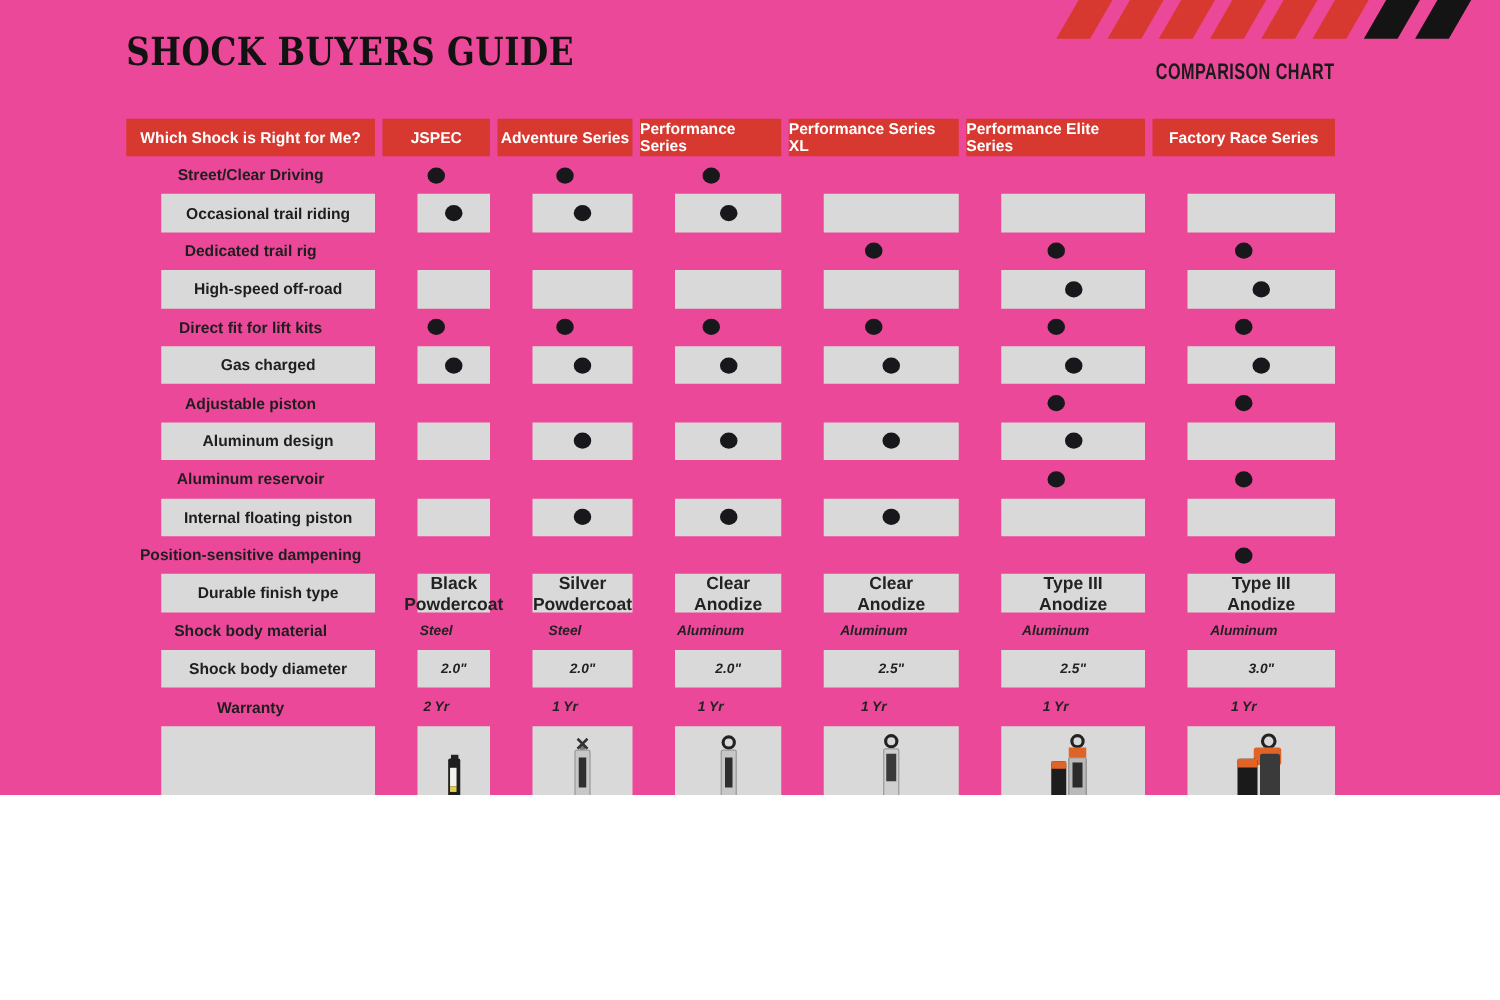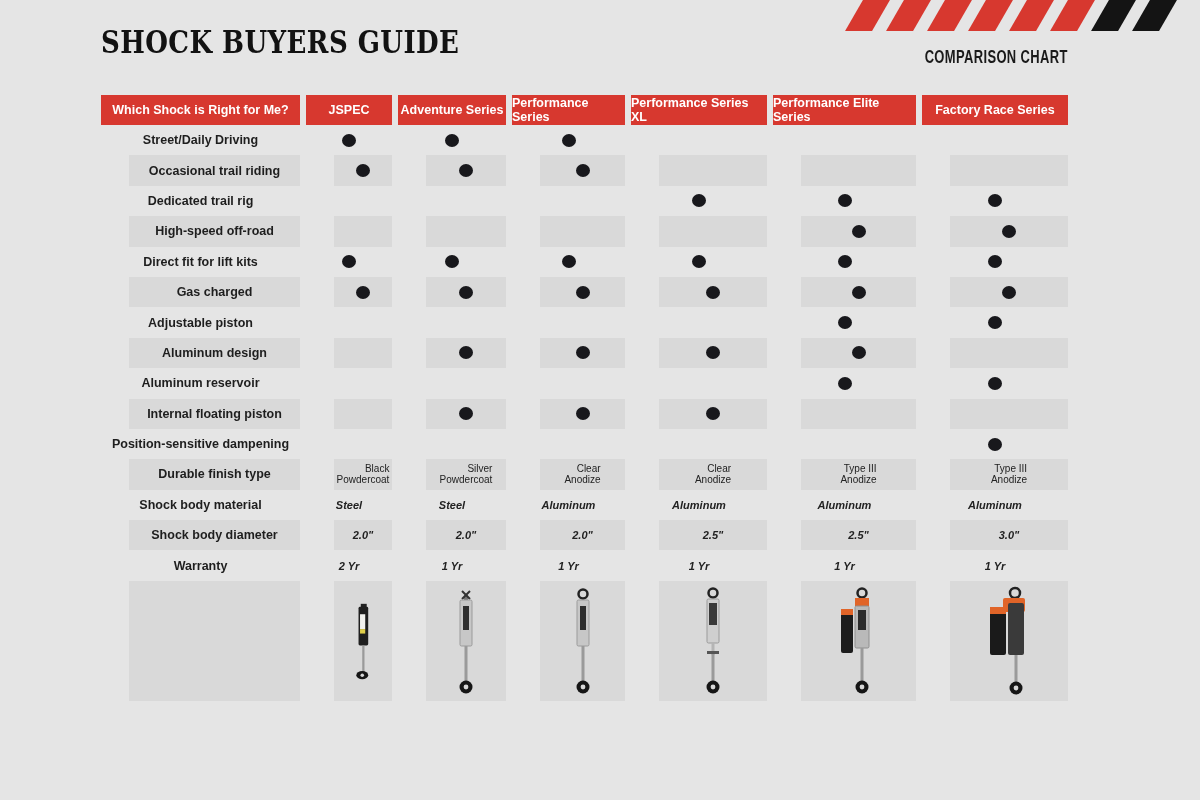--- a/index.html
+++ b/index.html
@@ -1,17 +1,17 @@
 <!DOCTYPE html>
 <html><head>
 <meta charset="utf-8">
 <style>
   * { margin: 0; padding: 0; box-sizing: border-box; }
   body { background: #ffffff; font-family: "Liberation Sans", sans-serif; }
-  .page { position: relative; width: 1200px; height: 800px; background: #e5e5e5; overflow: hidden; }
+  .page { position: relative; width: 1200px; height: 636px; background: #ec4899; overflow: hidden; }
 
   
   .stripes { position: absolute; top: 0; right: 32px; height: 31px; display: flex; gap: 14px; }
   .stripe { width: 27px; height: 31px; transform: skewX(-30deg); }
   .stripe.red { background: #d7382f; }
   .stripe.blk { background: #141414; }
 
   .page-title {
     position: absolute; left: 101px; top: 24px;
     font-family: "DejaVu Serif", serif; font-weight: bold; font-size: 31px;
@@ -34,21 +34,21 @@
   .row { display: contents; }
   .cell { display: flex; align-items: center; justify-content: center; text-align: center; }
   .row.gray .cell { background: #d9d9d9; margin-left: 28px; }
   .hcell {
     background: #d7382f; color: #ffffff; font-weight: bold; font-size: 12.5px;
     display: flex; align-items: center; justify-content: center; text-align: left;
   }
   .cell.label { font-weight: bold; font-size: 12.5px; color: #1e1e1e; }
   .dot { width: 14px; height: 13px; border-radius: 50%; background: #18181c; display: block; }
   .spec { font-weight: bold; font-size: 11px; color: #222; font-style: italic; }
-  .spec2 { font-weight: normal; font-size: 10px; line-height: 1.18; color: #222; text-align: right; }
+  .spec2 { font-weight: bold; font-size: 14px; line-height: 1.18; color: #222; }
   .prod { display: block; }
 </style>
 </head>
 <body>
 
 <div class="page">
 
   <div class="stripes">
     <div class="stripe red"></div>
     <div class="stripe red"></div>
@@ -69,21 +69,21 @@
       <div class="hcell">Which Shock is Right for Me?</div>
       <div class="hcell">JSPEC</div>
       <div class="hcell">Adventure Series</div>
       <div class="hcell">Performance Series</div>
       <div class="hcell">Performance Series XL</div>
       <div class="hcell">Performance Elite Series</div>
       <div class="hcell">Factory Race Series</div>
     </div>
 
     <div class="row">
-      <div class="cell label">Street/Daily Driving</div>
+      <div class="cell label">Street/Clear Driving</div>
       <div class="cell">
           <span class="dot"></span>
         </div>
       <div class="cell">
           <span class="dot"></span>
         </div>
       <div class="cell">
           <span class="dot"></span>
         </div>
       <div class="cell">

